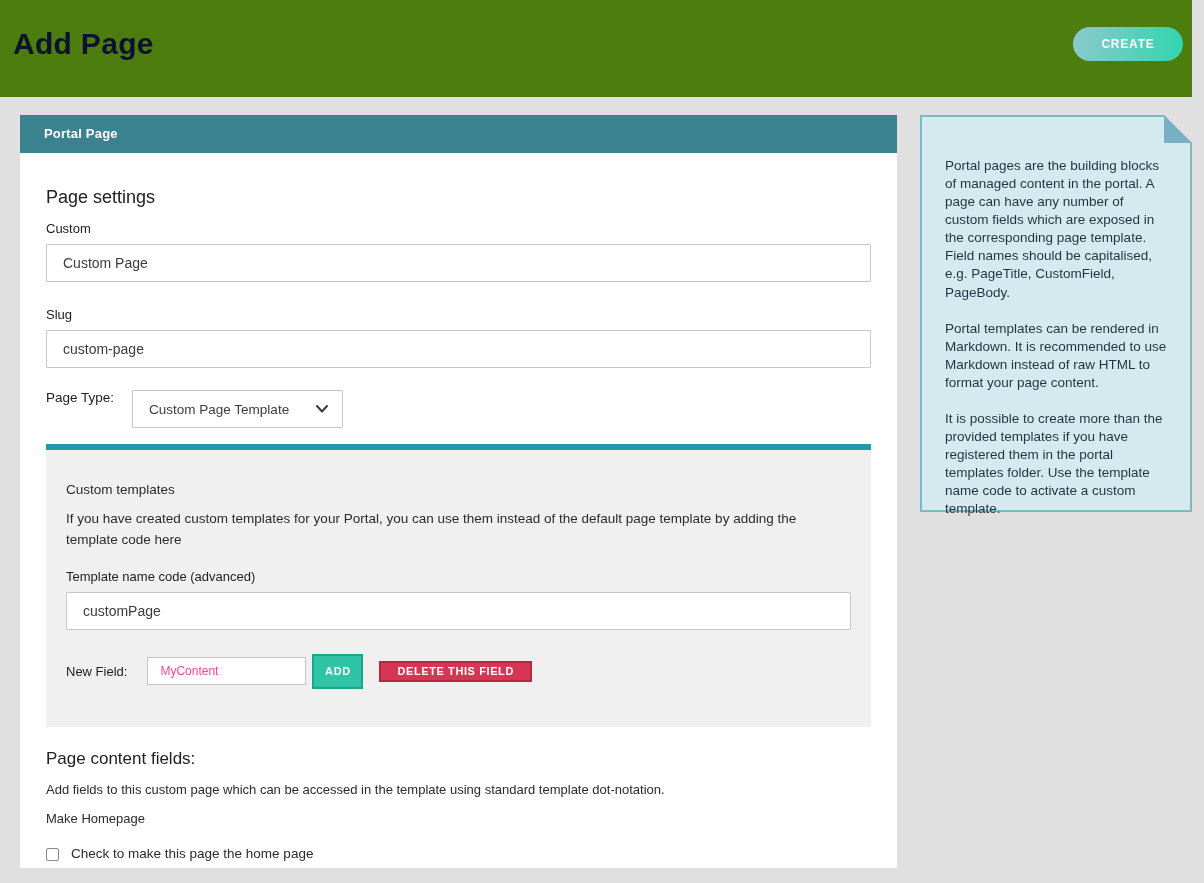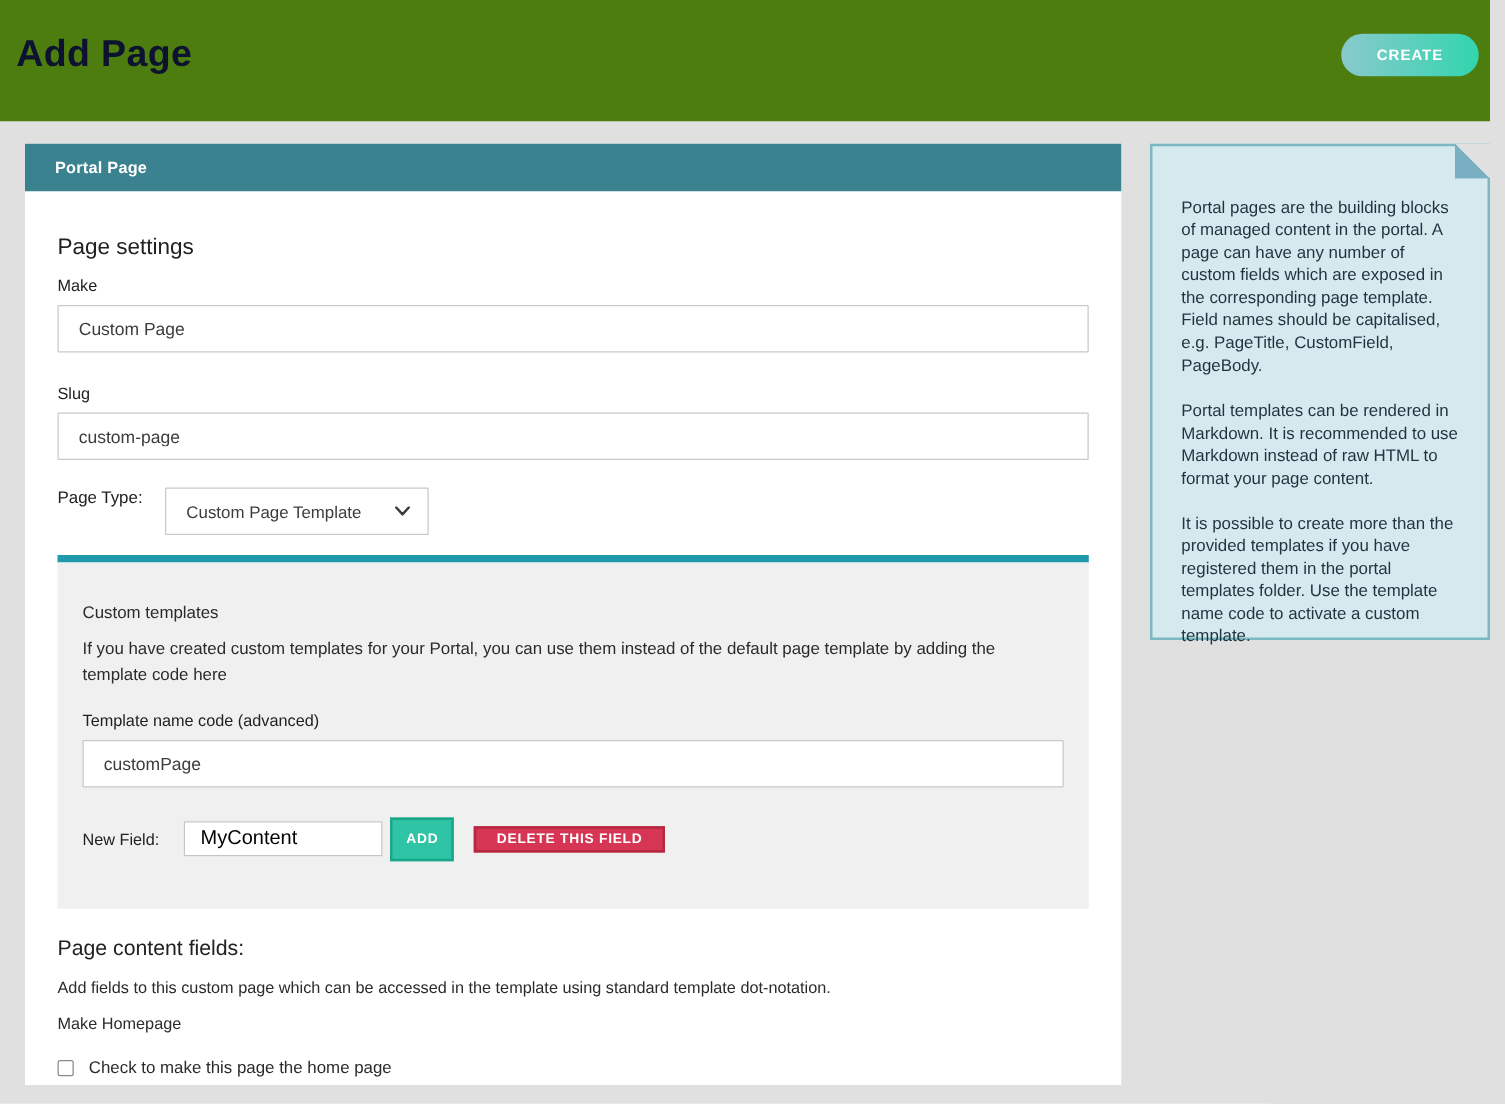--- a/index.html
+++ b/index.html
@@ -84,21 +84,21 @@
     max-width: 800px;
   }
   .gray-section .field-label { margin-top: 18px; }
   .new-field-row {
     margin-top: 24px; display: flex; align-items: center;
   }
   .new-field-label { font-size: 13px; color: #212121; margin-right: 20px; }
   .new-field-input {
     width: 159px; height: 28px; border: 1px solid #c5c5c5; background: #ffffff;
     padding: 0 12px; font-family: "Liberation Sans", sans-serif;
-    font-size: 16px; color: #000000;
+    font-size: 12px; color: #ec4899;
   }
   .add-btn {
     margin-left: 6px; width: 51px; height: 35px; cursor: pointer;
     background: #2ec4a5; border: 2px solid #1ba68a; color: #ffffff;
     font-family: "Liberation Sans", sans-serif;
     font-size: 11px; font-weight: 700; letter-spacing: 0.6px;
   }
   .delete-btn {
     margin-left: 16px; height: 21px; padding: 0 16px; cursor: pointer;
     background: #d63553; border: 2px solid #b52842; color: #ffffff;
@@ -157,21 +157,21 @@
   <div class="page-title">Add Page</div>
   <button class="create-btn">CREATE</button>
 </div>
 
 <div class="main-card">
   <div class="card-header">Portal Page</div>
 
   <div class="card-body">
     <div class="section-heading">Page settings</div>
 
-    <label class="field-label">Make</label>
+    <label class="field-label">Custom</label>
     <input class="text-input" type="text" value="Custom Page" style="">
 
     <label class="field-label slug-label">Slug</label>
     <input class="text-input" type="text" value="custom-page" style="">
 
     <div class="page-type-row">
       <span class="page-type-label">Page Type:</span>
       <div class="fake-select">
         <span>Custom Page Template</span>
         <svg class="chevron" viewBox="0 0 12 8">

